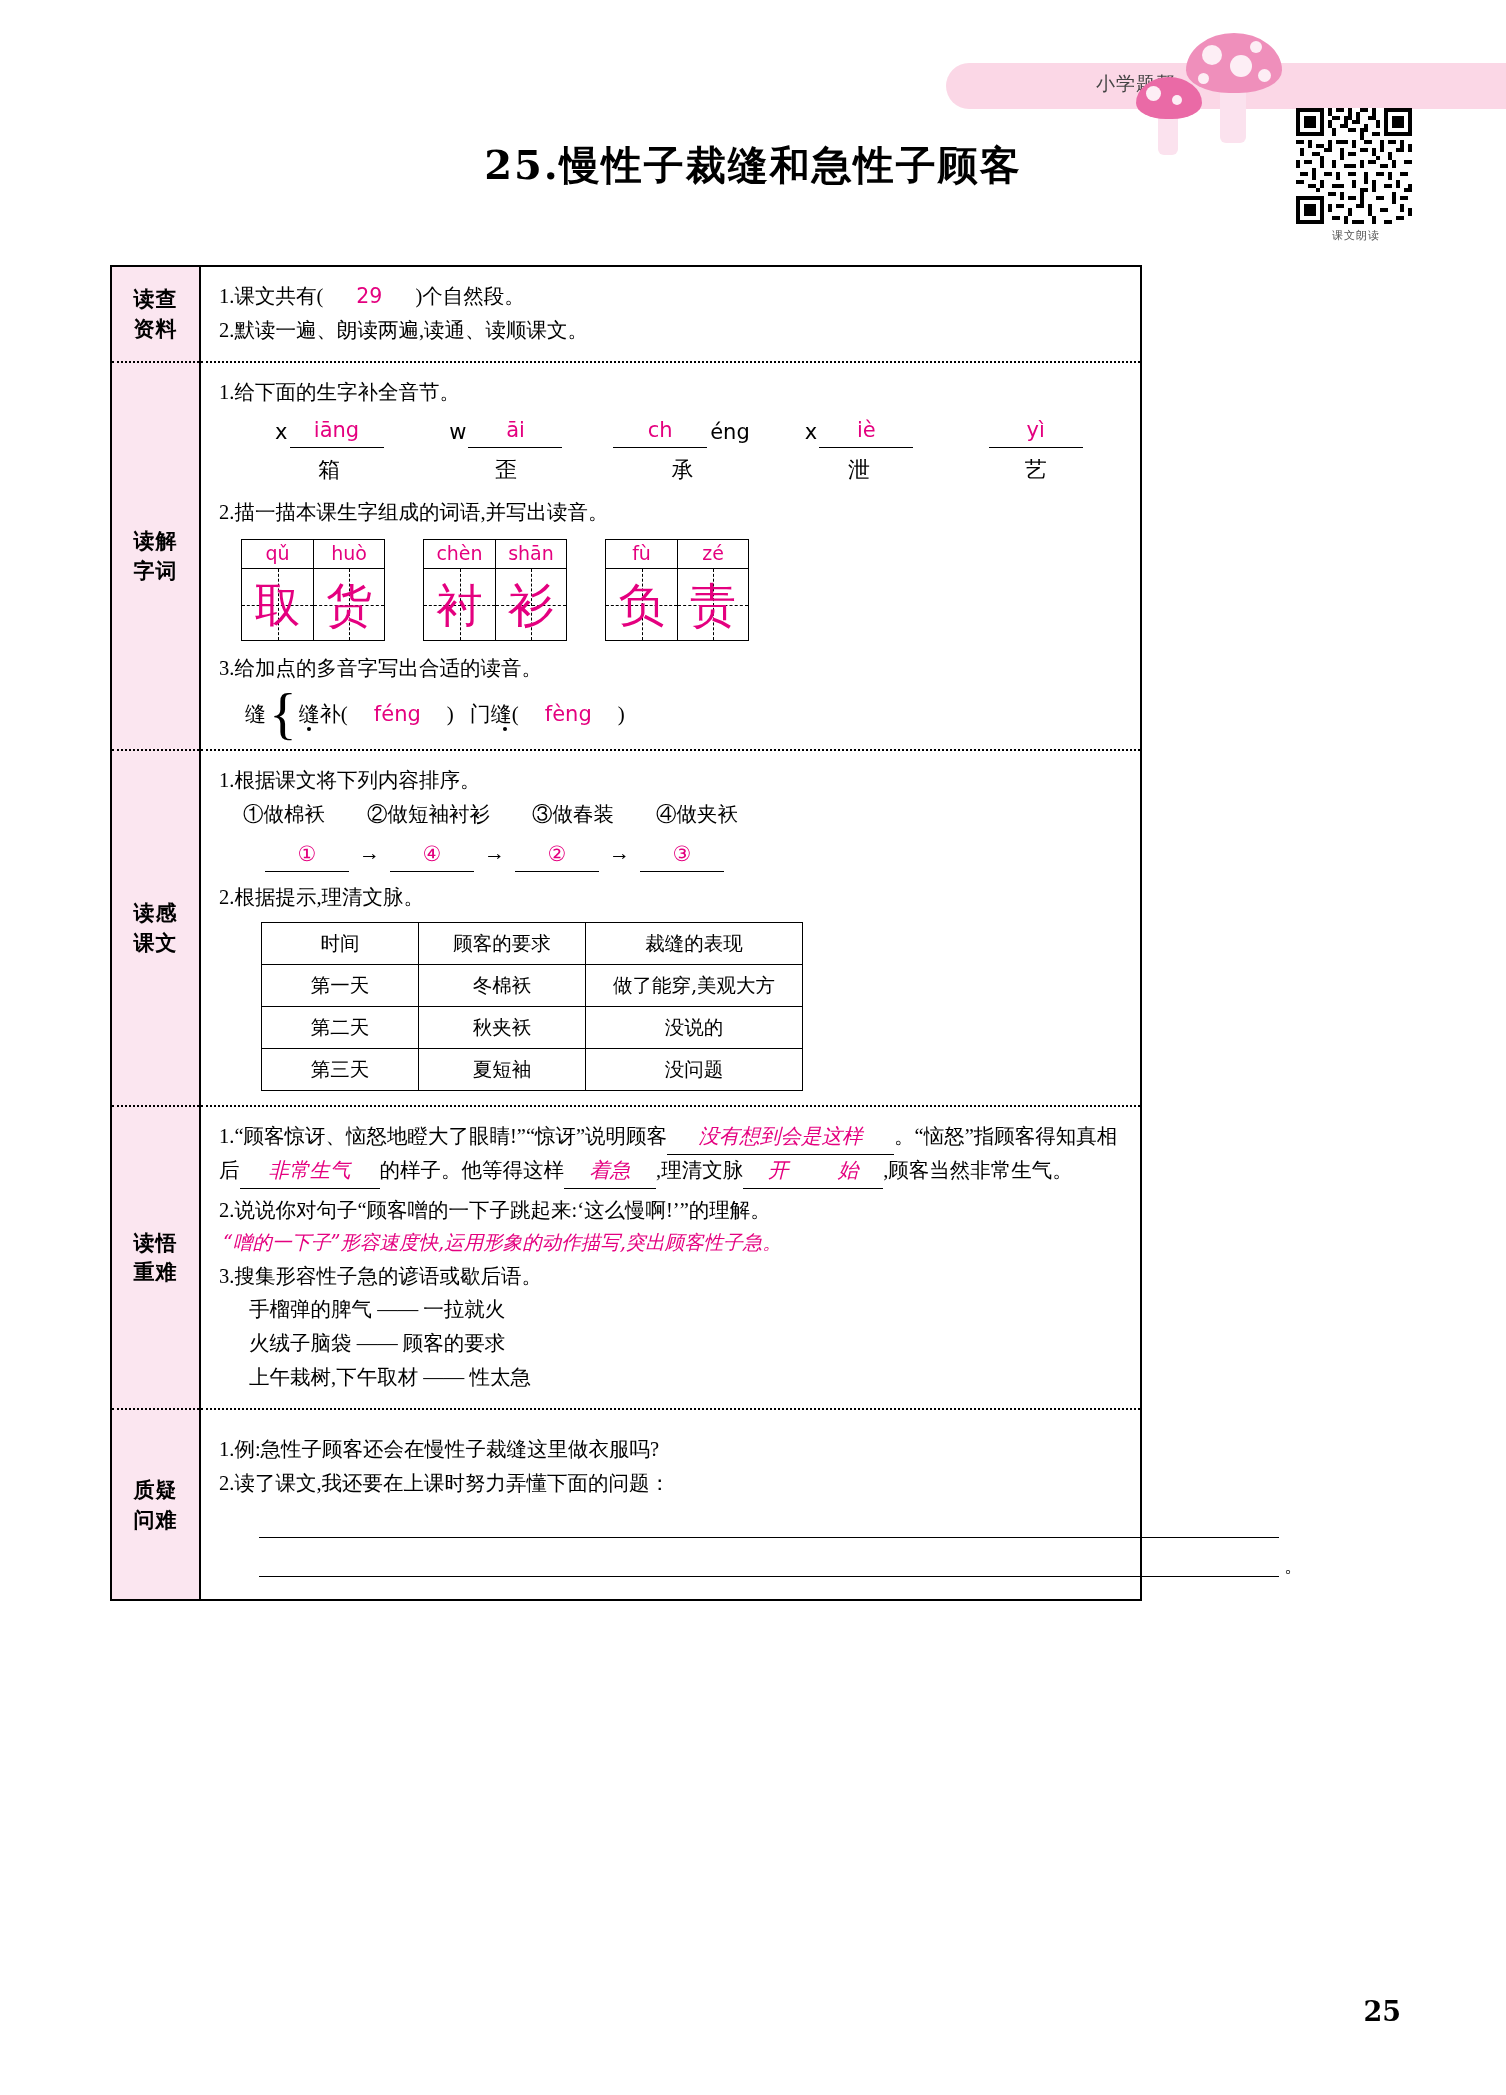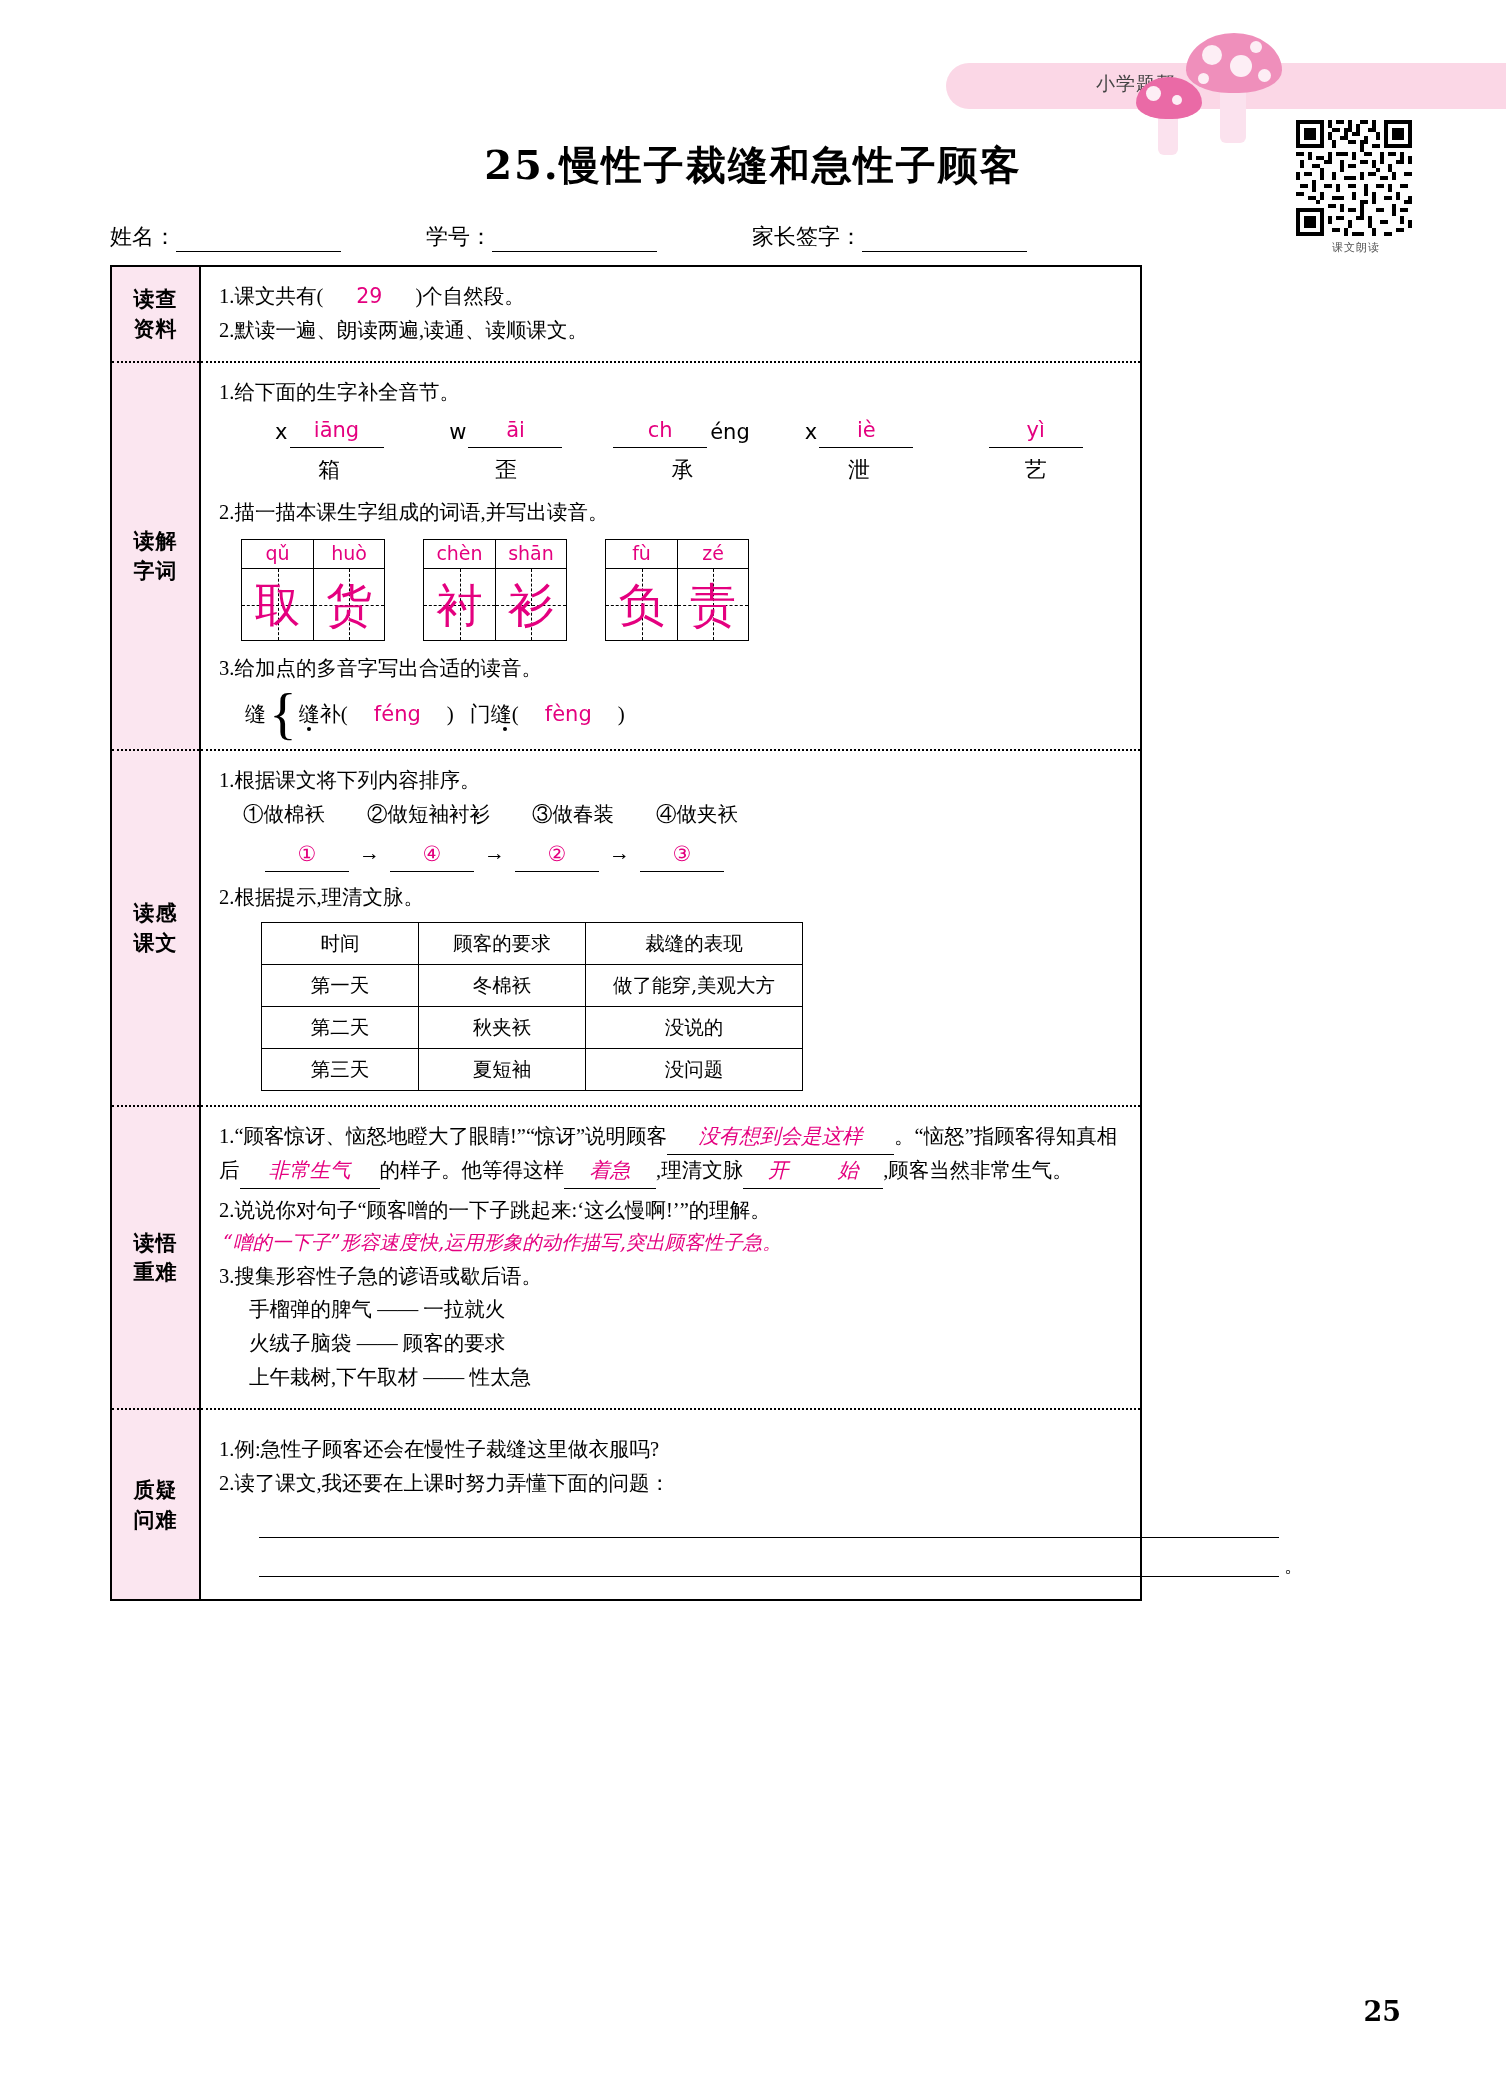--- a/index.html
+++ b/index.html
@@ -30,21 +30,21 @@
   .mush .dot{position:absolute;border-radius:50%;background:#fdeef5;}
 
   .mush-big{left:380px;top:-22px;width:96px;height:110px;}
   .mush-big .cap{left:0;top:0;width:96px;height:60px;background:#ef8fbb;}
   .mush-big .stem{left:34px;top:54px;width:26px;height:56px;}
   .mush-small{left:330px;top:22px;width:66px;height:78px;}
   .mush-small .cap{left:0;top:0;width:66px;height:42px;background:#ea6aa6;}
   .mush-small .stem{left:22px;top:38px;width:20px;height:40px;}
 
   
-  .qr-block{position:absolute;top:120px;right:90px;width:120px;text-align:center;}
+  .qr-block{position:absolute;top:108px;right:90px;width:120px;text-align:center;}
   .qr{width:116px;height:116px;display:block;}
   .qr-cap{
     margin-top:4px;font-size:11px;color:#555;
     font-family:"DejaVu Sans","Liberation Sans",sans-serif;letter-spacing:1px;
   }
 
   
   .title{
     position:absolute;top:138px;left:0;width:1506px;text-align:center;
     font-family:"DejaVu Serif","Liberation Serif",serif;
@@ -325,36 +325,20 @@
           <rect x="20" y="12" width="1" height="1"></rect>
         <rect x="5" y="20" width="1" height="1"></rect>
           <rect x="27" y="20" width="1" height="1"></rect>
       </g>
     </svg>
     <div class="qr-cap">课文朗读</div>
   </div>
 
   <div class="title">25.慢性子裁缝和急性子顾客</div>
 
-  <div class="info-row">
-    <span class="info-item">
-      <span class="lbl">姓名：</span>
-      <span class="blank b1"></span>
-    </span>
-    <span class="gap1"></span>
-    <span class="info-item">
-      <span class="lbl">学号：</span>
-      <span class="blank b1"></span>
-    </span>
-    <span class="gap2"></span>
-    <span class="info-item">
-      <span class="lbl">家长签字：</span>
-      <span class="blank b1"></span>
-    </span>
-  </div>
 
   <table class="tbl outer">
 
     <tbody>
         <tr>
       <td class="lblcell">
         <div>读查</div>
         <div>资料</div>
       </td>
       <td class="bodycell">

